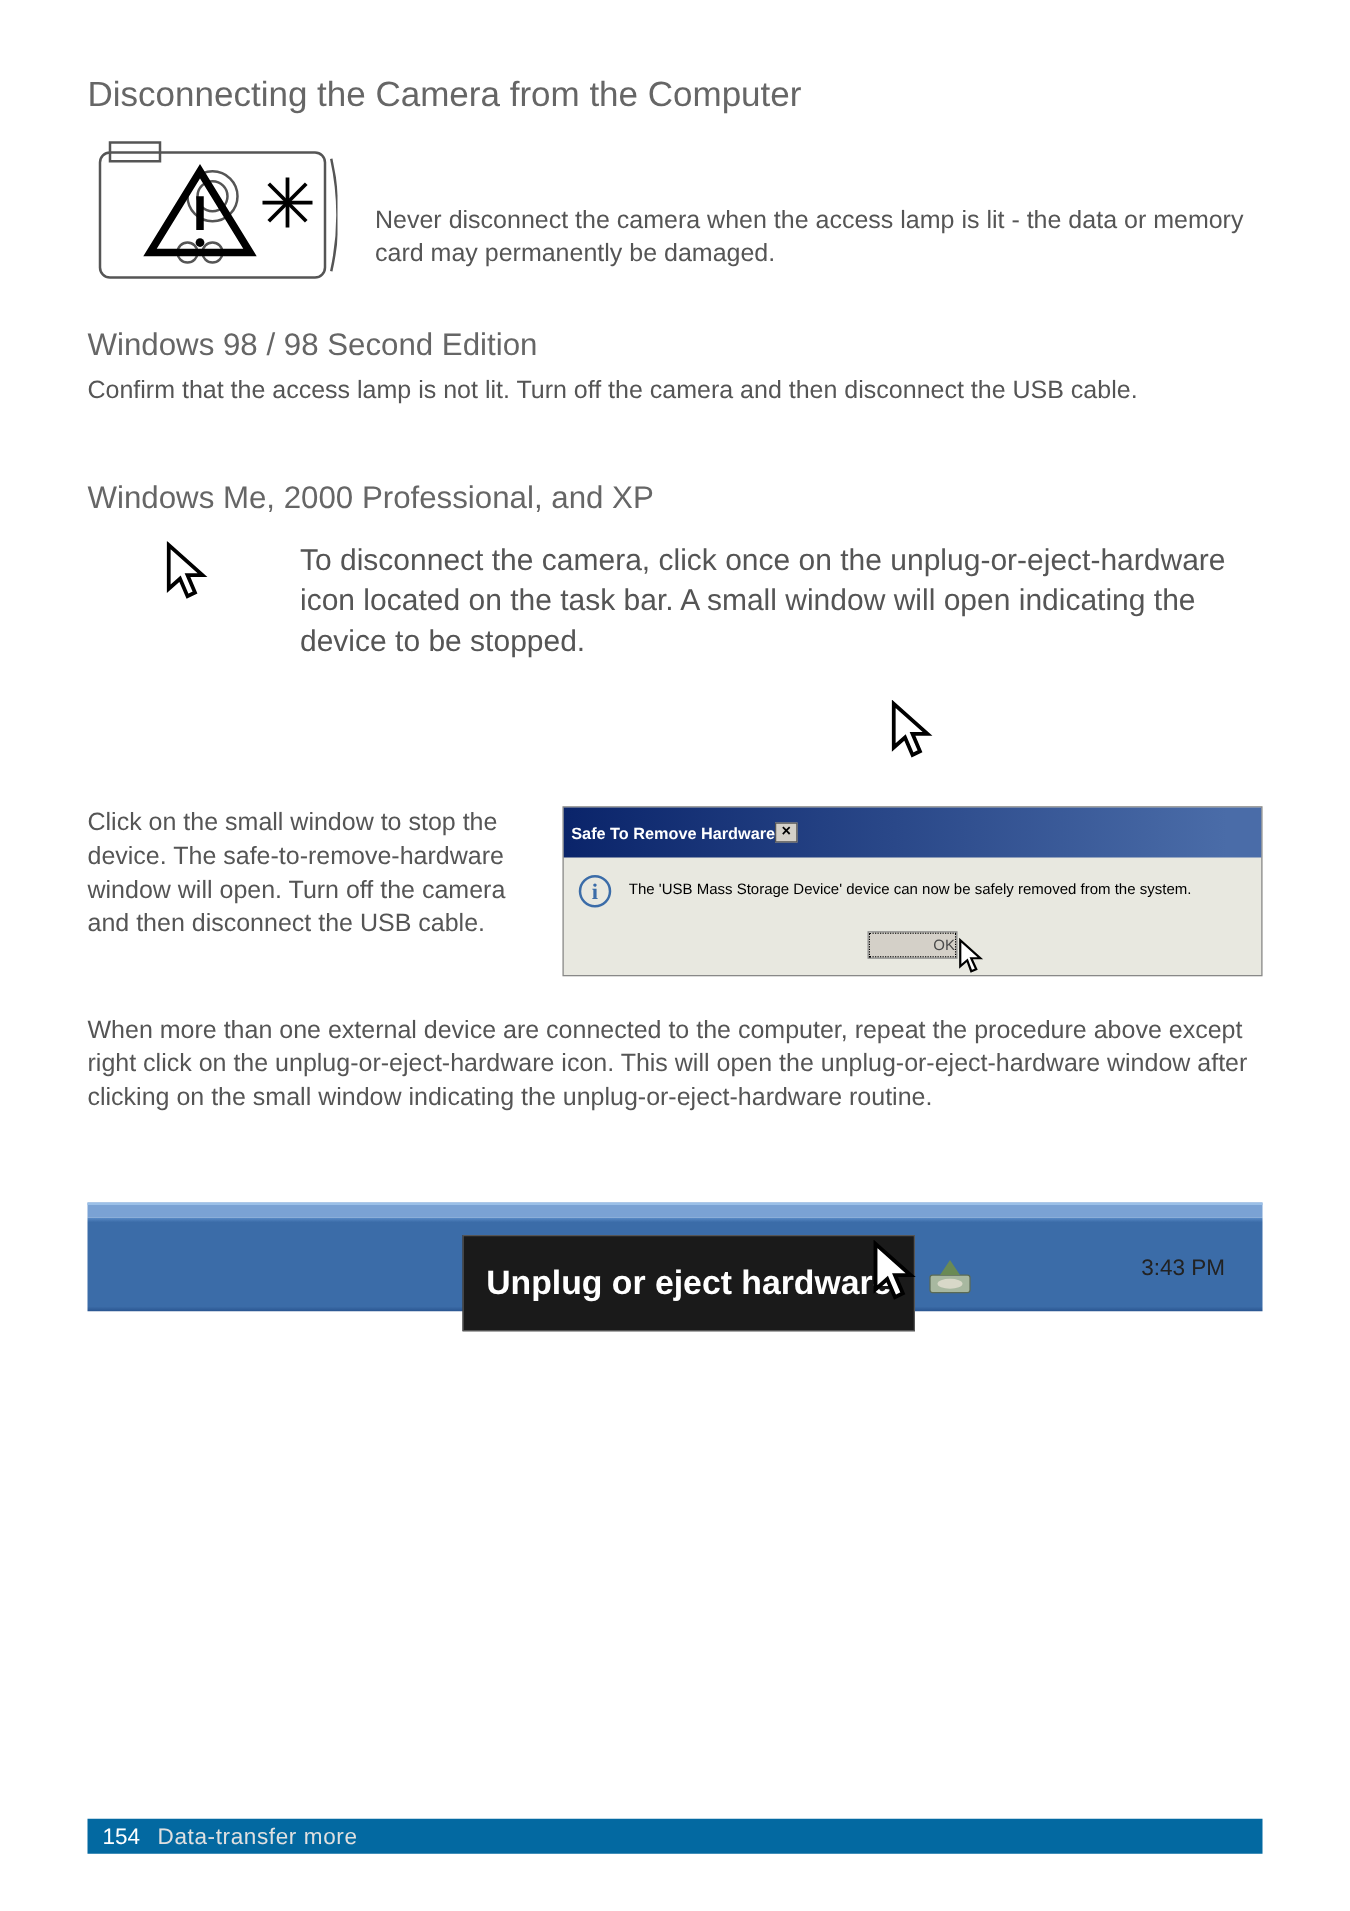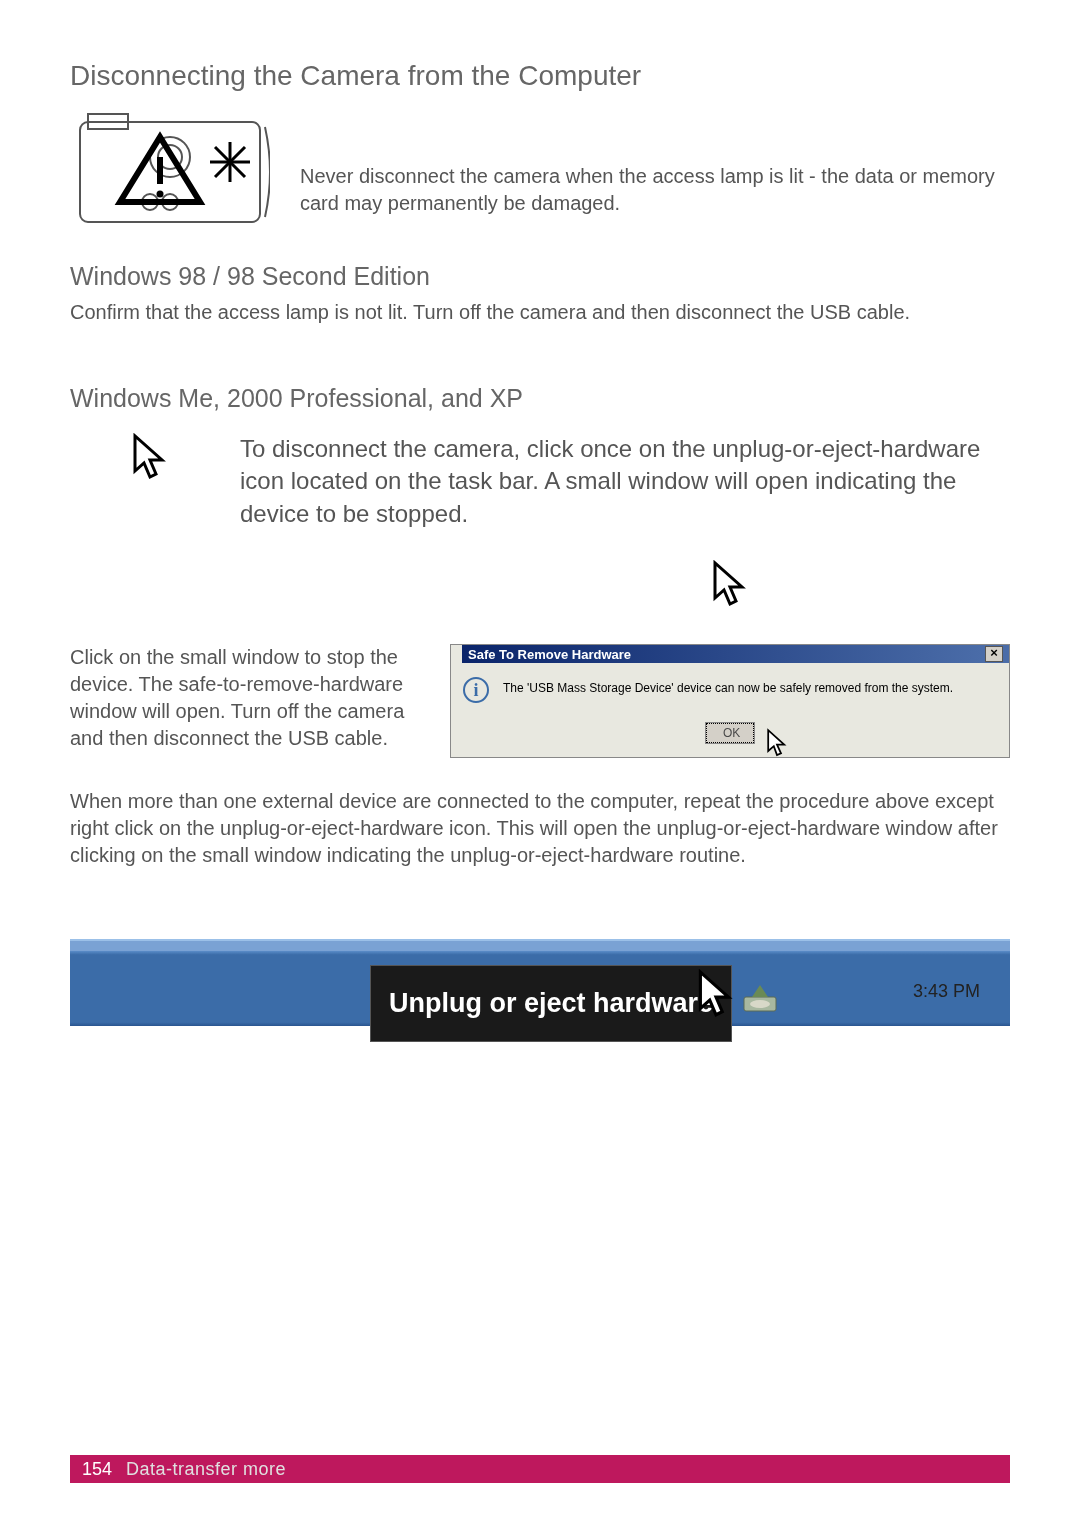--- a/index.html
+++ b/index.html
@@ -92,25 +92,24 @@
       flex-grow: 1;
       border: 1px solid #888;
       background: #e8e8e0;
       position: relative;
     }
     .dialog-titlebar {
       background: linear-gradient(to right, #0a246a, #4a6ca8 95%);
       color: #fff;
       font-weight: bold;
       font-size: 13px;
-      padding: 1px 6px;
-      display: flex;
-      justify-content: space-between;
+      padding: 12px 6px;
+      display: flex;
+      justify-content: flex-start;
       align-items: center;
-      margin-left: 11px;
     }
     .dialog-close {
       background: #d4d0c8;
       border: 1px solid #555;
       width: 18px;
       height: 16px;
       text-align: center;
       font-size: 13px;
       line-height: 12px;
       font-weight: bold;
@@ -137,27 +136,27 @@
       flex-shrink: 0;
     }
     .dialog-msg {
       font-size: 12px;
       color: #000;
       padding-top: 4px;
     }
     .dialog-ok {
       margin: 0 auto 14px;
       display: block;
-      width: 48px;
-      padding: 2px 16px;
+      width: 70px;
+      padding: 2px 0;
       background: #d4d0c8;
       border: 1px dotted #000;
       outline: 1px solid #888;
       font-size: 12px;
-      text-align: left;
+      text-align: right;
     }
     .dialog-cursor {
       position: absolute;
       right: 220px;
       bottom: -5px;
       pointer-events: none;
     }
     .taskbar-block {
       margin-top: 70px;
       width: 100%;
@@ -205,21 +204,21 @@
       left: 625px;
       top: 18px;
       pointer-events: none;
     }
     .footer-bar {
       position: absolute;
       bottom: 46px;
       left: 70px;
       right: 70px;
       height: 28px;
-      background: #be185d;
+      background: #0369a1;
       color: #f0f0f0;
       font-size: 18px;
       display: flex;
       align-items: center;
       padding-left: 12px;
       gap: 14px;
     }
     .page-number {
       color: #fff;
     }

